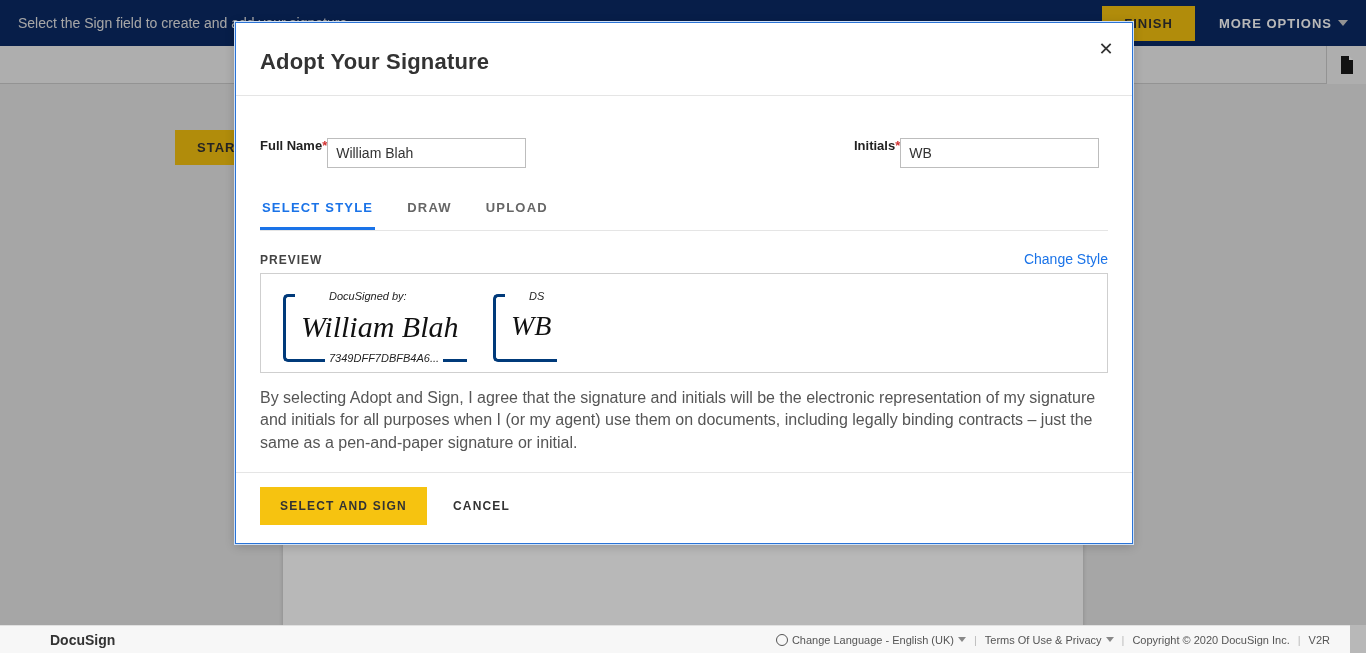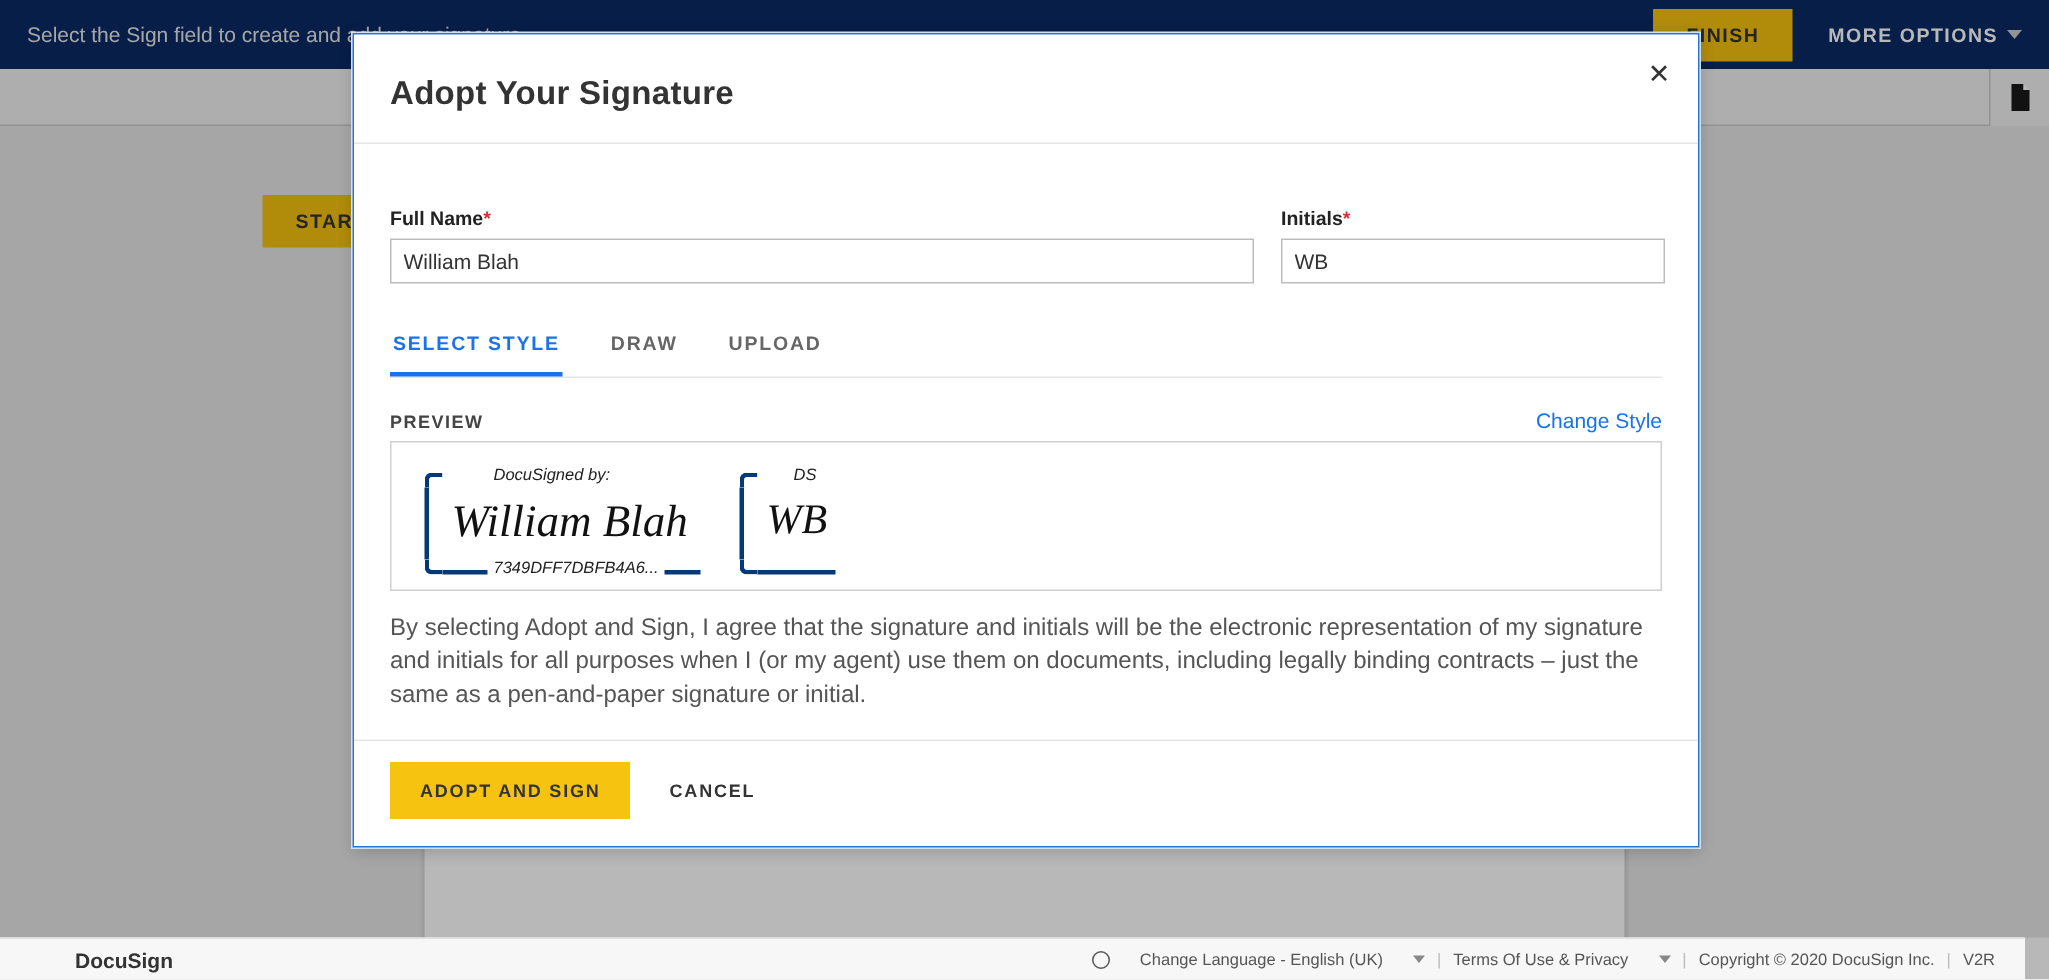--- a/index.html
+++ b/index.html
@@ -57,21 +57,21 @@
   }
 
   
   .footer {
     position: absolute; bottom: 0; left: 0; right: 16px; height: 28px; background: #f7f7f7;
     border-top: 1px solid #e1e1e1; display: flex; align-items: center; justify-content: space-between;
     padding: 0 20px 0 50px; font-size: 11px; color: #333;
   }
   .footer-left { font-weight: 700; font-size: 14px; }
   .footer-right { display: flex; align-items: center; gap: 8px; color: #555; }
-  .footer-right span { display: flex; align-items: center; gap: 20px; }
+  .footer-right span { display: flex; align-items: center; gap: 4px; }
   .globe-icon {
     width: 12px; height: 12px; border: 1px solid #555; border-radius: 50%; position: relative;
   }
   .caret-down-sm {
     width: 0; height: 0; border-left: 4px solid transparent; border-right: 4px solid transparent;
     border-top: 5px solid #888; display: inline-block;
   }
   .pipe { color: #bbb; }
 
   
@@ -91,21 +91,21 @@
   .modal-close {
     position: absolute; right: 14px; top: 14px; width: 24px; height: 24px; cursor: pointer;
     color: #333; font-size: 18px; line-height: 24px; text-align: center;
   }
   .modal-body { padding: 22px 24px 0 24px; }
   .confirm-text { font-size: 14px; color: #333; }
   .required-text { font-size: 14px; color: #333; margin-top: 14px; }
   .req-star { color: #d13131; }
 
   .name-row { display: flex; gap: 18px; margin-top: 20px; }
-  .field { display: flex; flex-direction: column; }
+  .field { display: flex; }
   .field.full { flex: 0 0 576px; }
   .field.init { flex: 0 0 256px; }
   .field-label { font-size: 13px; font-weight: 700; color: #222; margin-bottom: 6px; }
   .field-input {
     height: 30px; border: 1px solid #bdbdbd; padding: 0 8px; font-size: 14px; color: #333;
   }
 
   .tabs {
     display: flex; gap: 30px; margin-top: 22px; border-bottom: 1px solid #e5e5e5;
     font-size: 13px; letter-spacing: 1.2px; font-weight: 700;
@@ -240,21 +240,21 @@
         <div class="corner-bot"></div>
         <div class="botline"></div>
         <span class="ds-by" style="margin-left:18px">DS</span>
         <div class="sig-script">WB</div>
       </div>
     </div>
 
     <div class="legal">By selecting Adopt and Sign, I agree that the signature and initials will be the electronic representation of my signature and initials for all purposes when I (or my agent) use them on documents, including legally binding contracts – just the same as a pen-and-paper signature or initial.</div>
   </div>
   <div class="modal-footer">
-    <button class="adopt-btn">ADOPT AND SIGN</button>
+    <button class="adopt-btn">SELECT AND SIGN</button>
     <button class="cancel-btn">CANCEL</button>
   </div>
 </div>
 
 <div class="footer">
   <div class="footer-left">DocuSign</div>
   <div class="footer-right">
     <span>
       <span class="globe-icon"></span>
       <span>Change Language - English (UK)</span>

